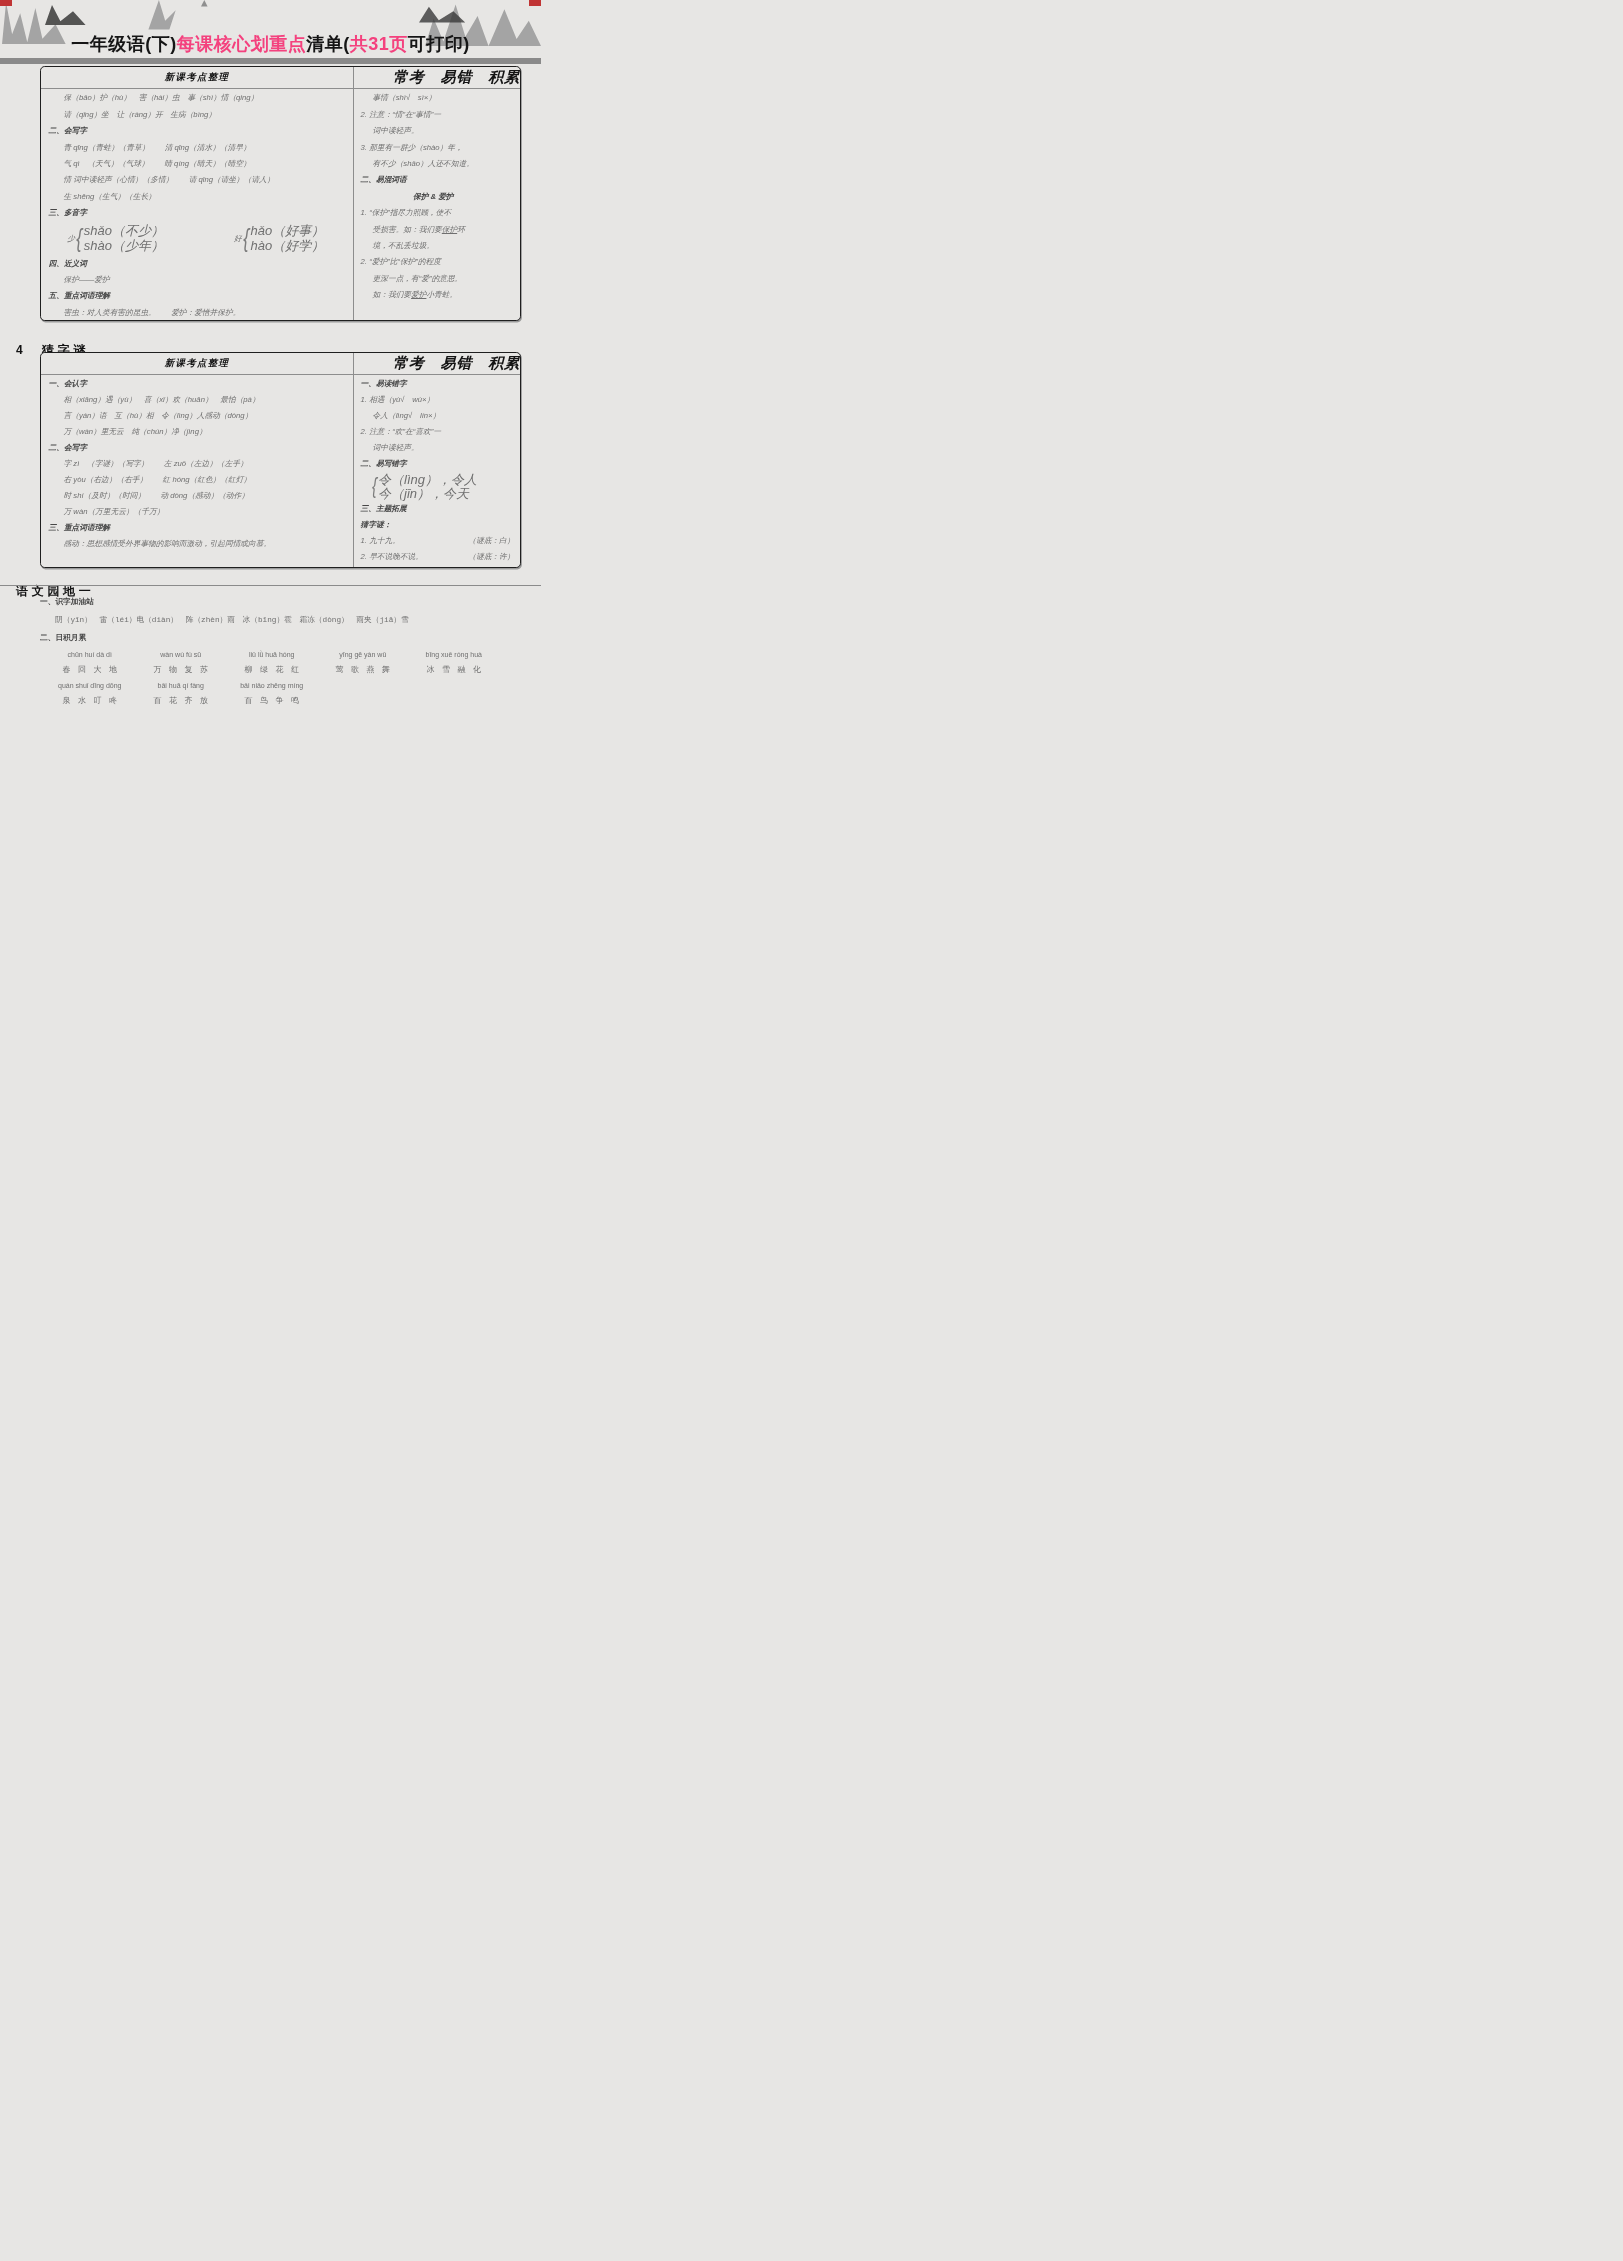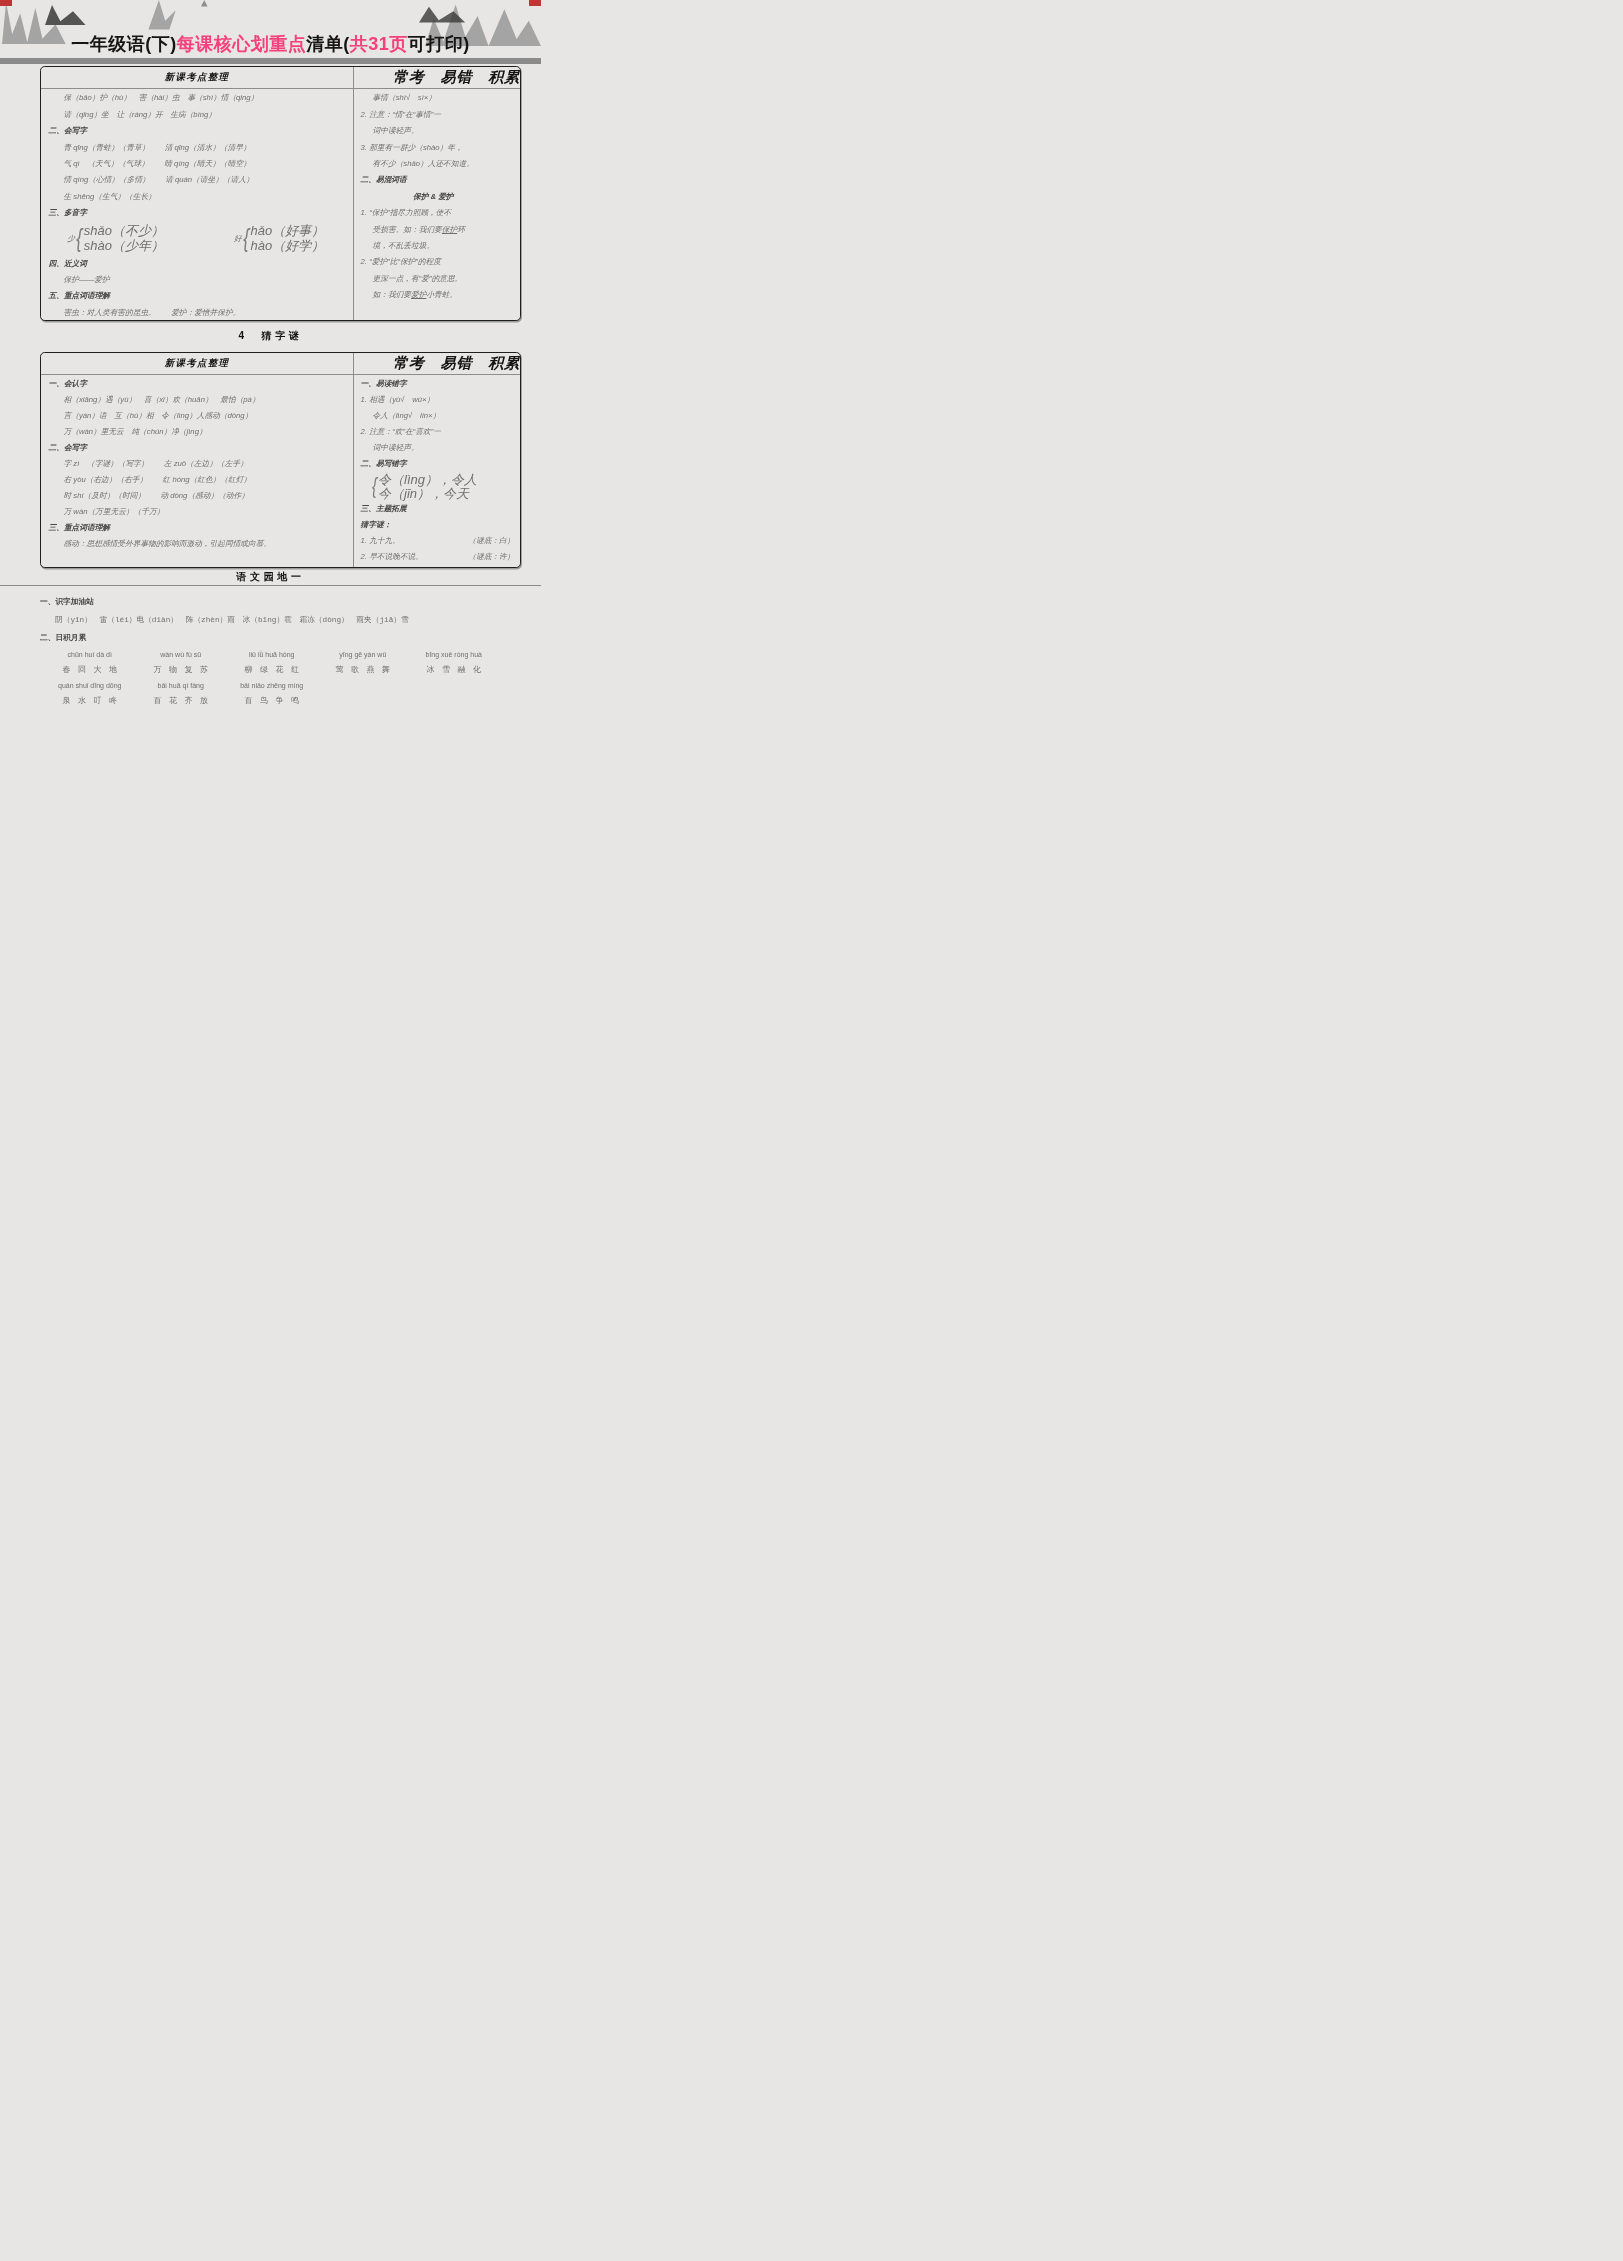--- a/index.html
+++ b/index.html
@@ -65,22 +65,22 @@
   .mini-brace-row{height:29px;display:flex;align-items:center;padding-left:10.3px;}
   .mini-brace-row .plines{height:27px;}
   .mini-brace-row .plines span{line-height:13px;}
 
   
   .riddle{display:flex;justify-content:space-between;padding-right:0.9px;}
   .riddle .q{white-space:nowrap;}
   .riddle .a{white-space:nowrap;}
 
   
-  .section-title{position:absolute;left:0;right:0;margin:3px;text-align:center;
-                 font-size:10px;font-weight:bold;color:#121212;letter-spacing:3.7px;}
+  .section-title{position:absolute;left:0;right:0;margin:16px;text-align:left;
+                 font-size:12px;font-weight:bold;color:#121212;letter-spacing:3.7px;}
   .t4{top:326px;}
   .tg{top:567px;}
   .hrule{position:absolute;top:585px;left:0;width:541px;height:1.4px;background:#8b8b8b;}
 
   
   .bottom{position:absolute;top:593px;left:40px;right:23.4px;}
   .bottom .ln{height:18px;line-height:18px;font-family:Liberation Mono, monospace;}
   .pw-row{display:flex;padding-left:15px;margin-top:1.9px;}
   .pw{text-align:center;margin-right:21.5px;}
   .py{font-size:7px;color:#6f6f6f;height:12px;line-height:12px;white-space:nowrap;}
@@ -110,21 +110,21 @@
       <div class="bh-left">新课考点整理</div>
       <div class="bh-right">常考　易错　积累</div>
     </div>
 
     <div class="col colL">
       <div class="ln indent">保（bǎo）护（hù）　害（hài）虫　事（shì）情（qing）</div>
       <div class="ln indent">请（qǐng）坐　让（ràng）开　生病（bìng）</div>
       <div class="ln head">二、会写字</div>
       <div class="ln indent">青 qīng（青蛙）（青草）　　清 qīng（清水）（清早）</div>
       <div class="ln indent">气 qì　（天气）（气球）　　晴 qíng（晴天）（晴空）</div>
-      <div class="ln indent">情 qíng（心情）（多情）　　请 quán（请坐）（请人）</div>
+      <div class="ln indent">情 词中读轻声（心情）（多情）　　请 qǐng（请坐）（请人）</div>
       <div class="ln indent">生 shēng（生气）（生长）</div>
       <div class="ln head">三、多音字</div>
       <div class="poly-row">
         <div class="poly-group">
           <span class="pchar">少</span>
           <span class="brace"></span>
           <span class="plines">
             <span>shǎo（不少）</span>
             <span>shào（少年）</span>
           </span>

